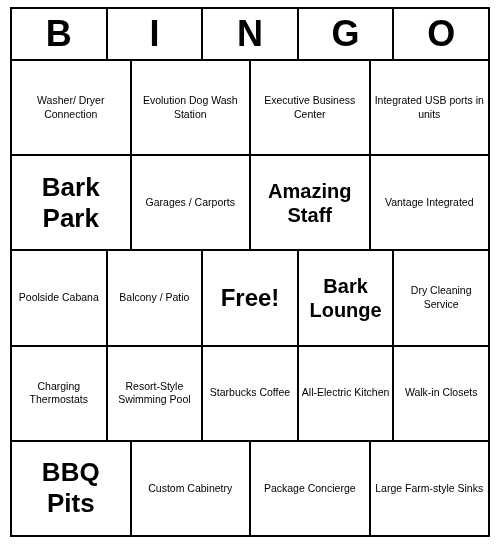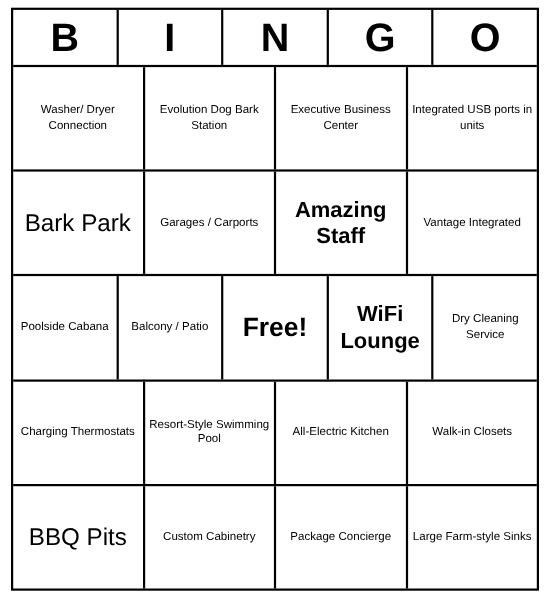--- a/index.html
+++ b/index.html
@@ -59,22 +59,22 @@
       justify-content: center;
       text-align: center;
       padding: 3px;
       font-size: 10.5px;
       line-height: 1.3;
     }
     .bingo-cell:last-child {
       border-right: none;
     }
     .bingo-cell.large-text {
-      font-size: 22px;
-      font-weight: normal;
+      font-size: 26px;
+      font-weight: bold;
       line-height: 1.2;
     }
     .bingo-cell.free-cell {
       font-size: 24px;
       font-weight: bold;
     }
     .bingo-cell.medium-text {
       font-size: 20px;
       font-weight: bold;
       line-height: 1.2;
@@ -87,40 +87,41 @@
   <div class="bingo-header">
   <div class="bingo-header-cell">B</div>
       <div class="bingo-header-cell">I</div>
       <div class="bingo-header-cell">N</div>
       <div class="bingo-header-cell">G</div>
       <div class="bingo-header-cell">O</div>
     </div>
   <div class="bingo-grid">
   <div class="bingo-row">
         <div class="bingo-cell">Washer/ Dryer Connection</div>
-        <div class="bingo-cell">Evolution Dog Bark Station</div>
+        <div class="bingo-cell">Evolution Dog Wash Station</div>
         <div class="bingo-cell">Executive Business Center</div>
         <div class="bingo-cell">Integrated USB ports in units</div>
       </div>
       <div class="bingo-row">
         <div class="bingo-cell large-text">Bark Park</div>
         <div class="bingo-cell">Garages / Carports</div>
         <div class="bingo-cell medium-text">Amazing Staff</div>
         <div class="bingo-cell">Vantage Integrated</div>
       </div>
       <div class="bingo-row">
         <div class="bingo-cell">Poolside Cabana</div>
         <div class="bingo-cell">Balcony / Patio</div>
         <div class="bingo-cell free-cell">Free!</div>
-        <div class="bingo-cell medium-text">WiFi Lounge</div>
+        <div class="bingo-cell medium-text">Bark Lounge</div>
         <div class="bingo-cell">Dry Cleaning Service</div>
       </div>
       <div class="bingo-row">
         <div class="bingo-cell">Charging Thermostats</div>
         <div class="bingo-cell">Resort-Style Swimming Pool</div>
+        <div class="bingo-cell">Starbucks Coffee</div>
         <div class="bingo-cell">All-Electric Kitchen</div>
         <div class="bingo-cell">Walk-in Closets</div>
       </div>
       <div class="bingo-row">
         <div class="bingo-cell large-text">BBQ Pits</div>
         <div class="bingo-cell">Custom Cabinetry</div>
         <div class="bingo-cell">Package Concierge</div>
         <div class="bingo-cell">Large Farm-style Sinks</div>
       </div>
     </div>

